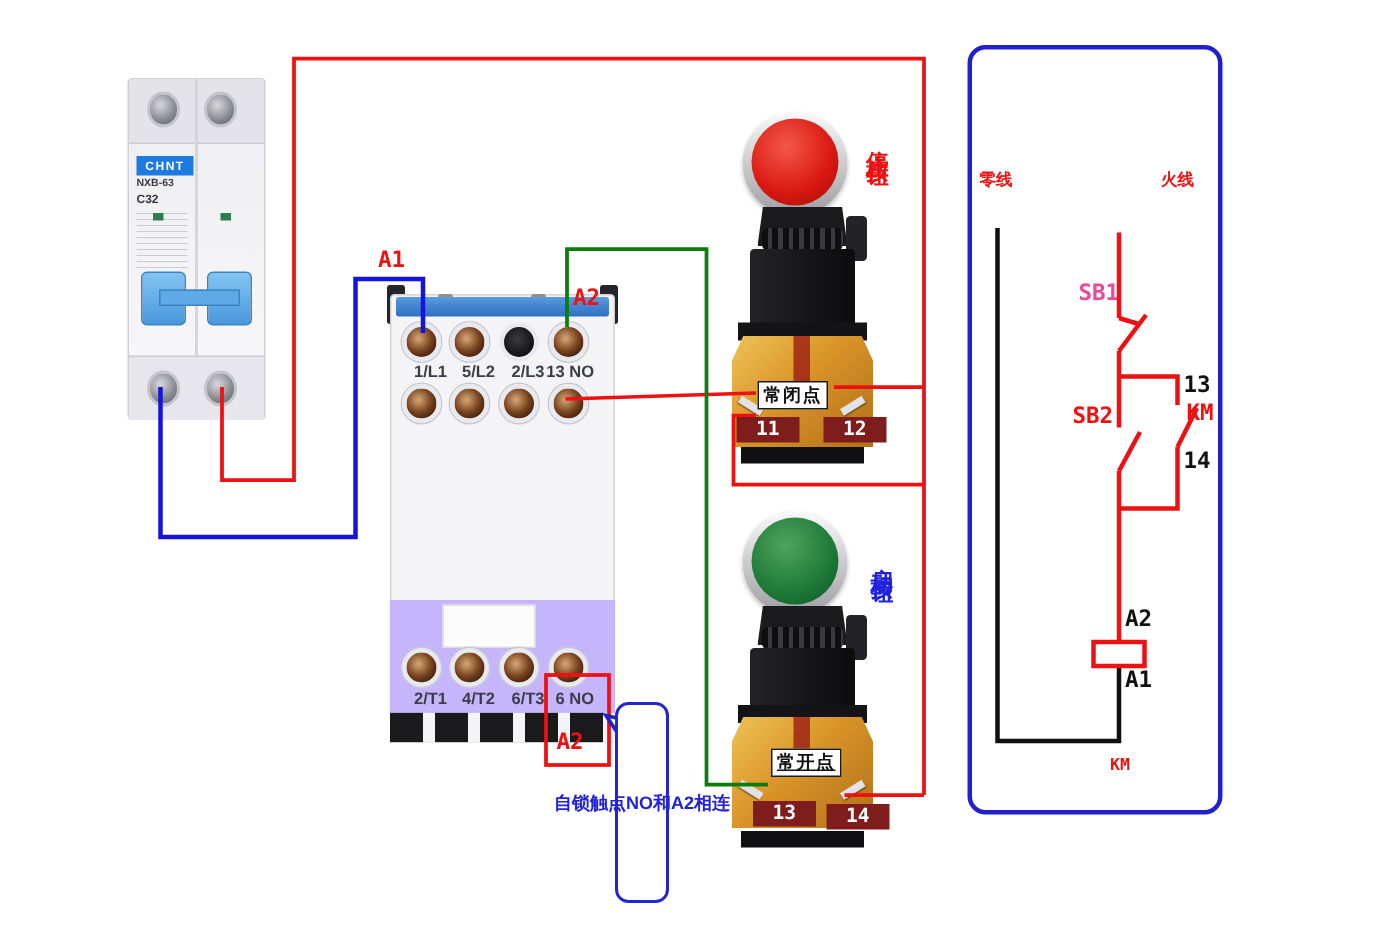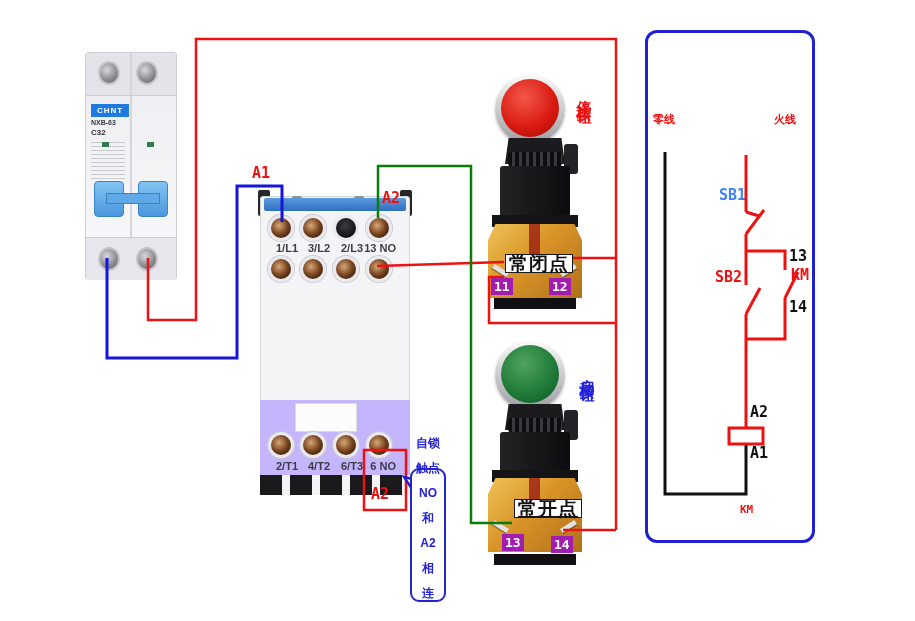--- a/index.html
+++ b/index.html
@@ -66,37 +66,37 @@
   .pb-body{left:20px;top:94px;width:70px;height:62px;border-radius:3px;
     background:linear-gradient(90deg,#232326,#151518 60%,#0c0c0e);}
   .pb-latch{left:84px;top:72px;width:14px;height:30px;background:#232327;border-radius:3px;}
   .pb-block{left:8px;top:152px;width:94px;height:74px;
     background:linear-gradient(135deg,#eec257,#d99428 45%,#b0701a);
     clip-path:polygon(8% 0,92% 0,100% 22%,100% 100%,0 100%,0 22%);}
   .pb-blocktop{left:12px;top:143px;width:86px;height:12px;background:#141416;}
   .pb-stripe{left:49px;top:152px;width:11px;height:32px;background:rgba(150,20,16,.75);}
   .pb-contact{width:17px;height:5px;background:#e2e2e6;box-shadow:0 1px 1px #0006;}
   .pb-base{width:82px;height:11px;background:#101012;}
-  .ctag{background:#a21caf;color:#fff;font-size:13px;font-weight:bold;padding:0 3px;line-height:17px;
+  .ctag{background:#7f1d1d;color:#fff;font-size:13px;font-weight:bold;padding:0 13px;line-height:17px;
     font-family:"DejaVu Sans Mono",monospace;}
-  .clabel{background:#fff;border:1px solid #1a1a1a;color:#111;font-size:19px;font-weight:bold;
+  .clabel{background:#fff;border:1px solid #1a1a1a;color:#111;font-size:12px;font-weight:bold;
     padding:0 3px;line-height:17px;letter-spacing:1px;white-space:nowrap;}
 
   
   .title{left:218px;top:70px;font-size:21px;font-weight:bold;letter-spacing:1px;
     color:var(--title-purple,#8329d8);white-space:nowrap;}
   .vlabel{writing-mode:vertical-rl;font-size:15px;font-weight:bold;letter-spacing:3px;white-space:nowrap;}
   .red-t{color:var(--label-red,#ee1111);}
   .blue-t{color:var(--label-blue,#2222dd);}
   .wtag{font-family:"DejaVu Sans Mono",monospace;font-weight:bold;font-size:15px;}
 
   
   .callout{left:410px;top:468px;width:32px;height:130px;background:#fff;
-    border:2.5px solid #2226cc;border-radius:9px;display:flex;flex-direction:column;
-    justify-content:flex-end;align-items:center;z-index:55;gap:12px;}
+    border:2.5px solid #2226cc;border-radius:9px;display:flex;flex-direction:row;
+    justify-content:center;align-items:center;z-index:55;}
   .callout div{font-size:12px;font-weight:bold;color:#2222dd;line-height:13px;white-space:nowrap;
     font-family:"Liberation Sans",sans-serif;}
 
   
   .panel{left:645px;top:30px;width:170px;height:513px;border:3px solid #2020cc;border-radius:12px;
     box-sizing:border-box;background:#fff;}
   .sch-title{left:670px;top:52px;font-size:23px;font-weight:bold;letter-spacing:5px;color:#1f1fd0;}
   .sch-small{font-size:11px;font-weight:bold;}
   .sch-mono{font-family:"DejaVu Sans Mono",monospace;font-size:15px;font-weight:bold;color:#111;}
 
@@ -134,21 +134,21 @@
     <div class="abs ct-peg" style="left:34px;"></div>
     <div class="abs ct-peg" style="left:96px;"></div>
     <div class="abs ct-blueband"></div>
 
     <div class="abs screw-brass" style="left:10px;top:25px;"></div>
     <div class="abs screw-brass" style="left:42px;top:25px;"></div>
     <div class="abs hole-black" style="left:75px;top:25px;"></div>
     <div class="abs screw-brass" style="left:108px;top:25px;"></div>
 
     <div class="abs ct-tlabel" style="left:6px;top:52px;">1/L1</div>
-    <div class="abs ct-tlabel" style="left:38px;top:52px;">3/L2</div>
+    <div class="abs ct-tlabel" style="left:38px;top:52px;">5/L2</div>
     <div class="abs ct-tlabel" style="left:71px;top:52px;">2/L3</div>
     <div class="abs ct-tlabel" style="left:104px;top:52px;">13 NO</div>
 
     <div class="abs screw-brass" style="left:10px;top:66px;"></div>
     <div class="abs screw-brass" style="left:42px;top:66px;"></div>
     <div class="abs screw-brass" style="left:75px;top:66px;"></div>
     <div class="abs screw-brass" style="left:108px;top:66px;"></div>
 
 
     <div class="abs ct-low">
@@ -216,21 +216,21 @@
     <div>NO</div>
     <div>和</div>
     <div>A2</div>
     <div>相</div>
     <div>连</div>
   </div>
 
   <div class="abs panel"></div>
   <div class="abs sch-small red-t" style="left:653px;top:112px;">零线</div>
   <div class="abs sch-small red-t" style="left:745px;top:112px;margin-left:29px;">火线</div>
-  <div class="abs sch-mono red-t" style="left:719px;top:186px;color:#3b82f6;">SB1</div>
+  <div class="abs sch-mono red-t" style="left:719px;top:186px;color:#ec4899;">SB1</div>
   <div class="abs sch-mono" style="left:789px;top:247px;">13</div>
   <div class="abs sch-mono" style="left:791px;top:266px;color:#ee1111;">KM</div>
   <div class="abs sch-mono" style="left:715px;top:268px;color:#ee1111;">SB2</div>
   <div class="abs sch-mono" style="left:789px;top:298px;">14</div>
   <div class="abs sch-mono" style="left:750px;top:403px;">A2</div>
   <div class="abs sch-mono" style="left:750px;top:444px;">A1</div>
   <div class="abs sch-small" style="left:740px;top:503px;color:#ee1111;font-family:'DejaVu Sans Mono',monospace;">KM</div>
 
   <svg id="overlay" width="915" height="621">
 

